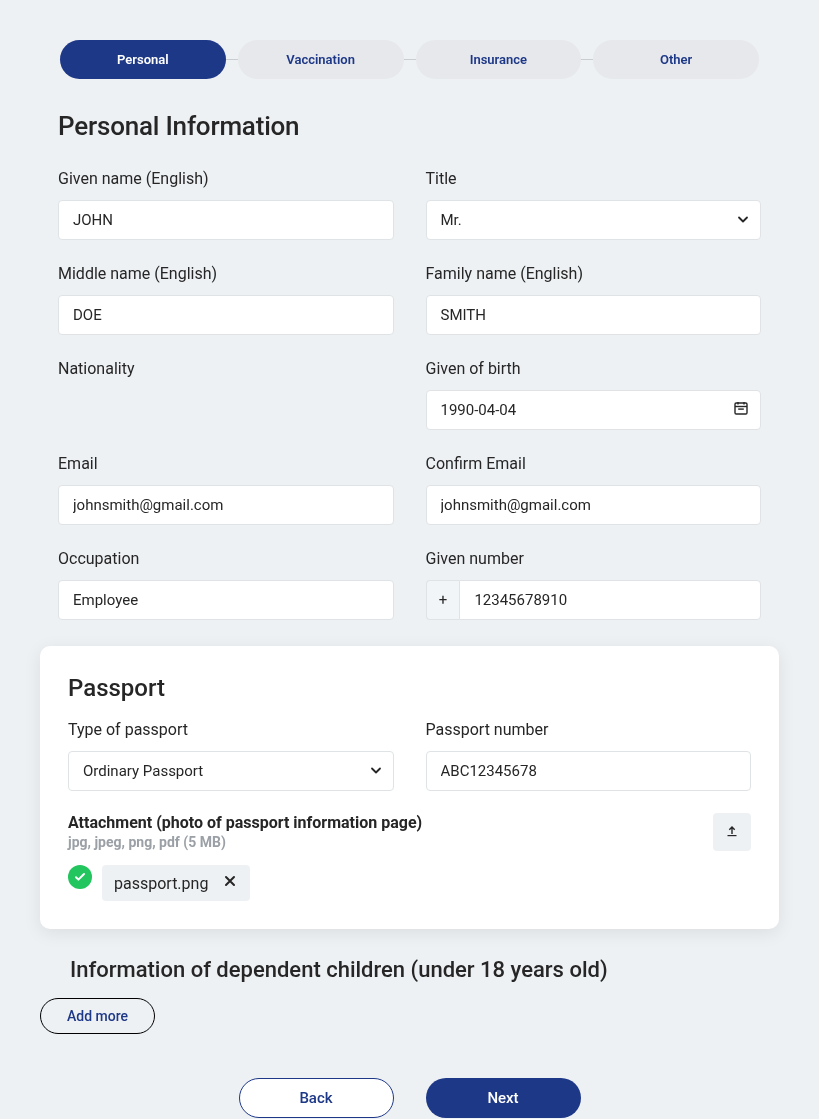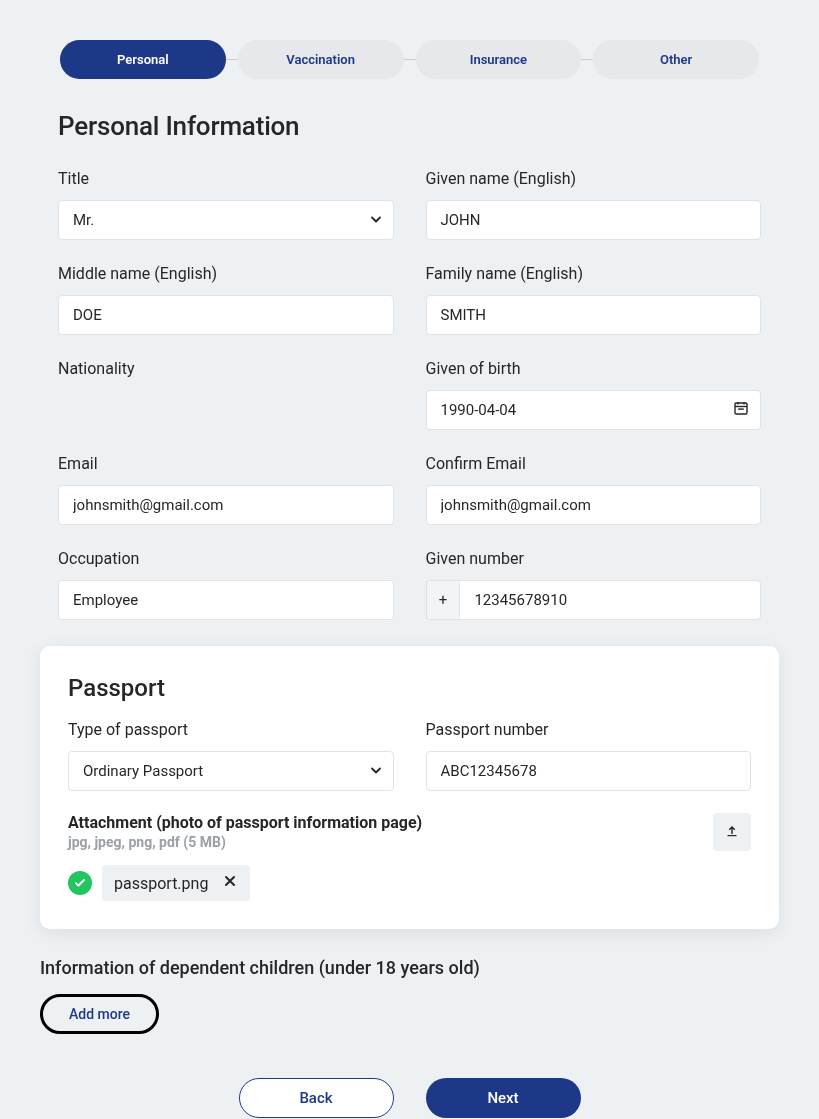--- a/index.html
+++ b/index.html
@@ -28,27 +28,27 @@
     
     .card { background: #fff; border-radius: 10px; padding: 28px; margin: 26px 0 28px 0; box-shadow: 0 4px 18px rgba(0,0,0,0.08); }
     .card h2 { font-size: 24px; font-weight: 500; margin-bottom: 18px; }
     .card-grid { display: grid; grid-template-columns: 1fr 1fr; column-gap: 32px; row-gap: 24px; }
     
     .attach-row { display: flex; align-items: flex-start; justify-content: space-between; margin-top: 22px; gap: 12px; font-weight: bold; }
     .attach-label { font-size: 16px; color: #262626; }
     .attach-hint { font-size: 14px; color: #9aa0a6; margin-top: 2px; }
     .upload-btn { width: 38px; height: 38px; background: #eef1f4; border: none; border-radius: 4px; display: flex; align-items: center; justify-content: center; cursor: pointer; }
     
-    .chip-row { margin-top: 14px; display: flex; align-items: center; gap: 10px; }
+    .chip-row { margin-top: 14px; display: flex; align-items: flex-start; gap: 10px; }
     .check-badge { width: 24px; height: 24px; border-radius: 50%; background: #22c55e; display: flex; align-items: center; justify-content: center; }
     .chip { background: #eef1f4; padding: 8px 12px; border-radius: 4px; display: flex; align-items: center; gap: 14px; font-size: 16px; }
     .chip .remove { cursor: pointer; display: flex; }
     
-    .dep-title { font-size: 18px; font-weight: 500; margin-bottom: 16px; }
-    .add-more { border: 3px solid #000000; color: #1e3888; background: transparent; padding: 9px 26px; border-radius: 20px; font-size: 14px; font-weight: 500; cursor: pointer; }
+    .dep-title { font-size: 22px; font-weight: 500; margin-bottom: 16px; margin-left: 30px; }
+    .add-more { border: 1px solid #000000; color: #1e3888; background: transparent; padding: 9px 26px; border-radius: 20px; font-size: 14px; font-weight: 500; cursor: pointer; }
     
     .nav-row { display: flex; justify-content: center; gap: 32px; margin-top: 44px; }
     .nav-btn { width: 155px; height: 40px; border-radius: 20px; font-size: 15px; font-weight: 500; cursor: pointer; }
     .nav-back { border: 1px solid #1e3888; background: #fff; color: #1e3888; }
     .nav-next { border: none; background: #1e3888; color: #fff; }
   </style>
 </head>
 <body>
 
 <div class="stepper">
@@ -59,37 +59,37 @@
   <div class="step">Insurance</div>
   <div class="connector"></div>
   <div class="step">Other</div>
 </div>
 
 <h1 class="section-title">Personal Information</h1>
 
 <div class="form-grid">
 
   <div class="field">
+    <label>Given name (English)</label>
+    <div class="control">
+      <input class="input" value="JOHN" style="">
+    </div>
+  </div>
+
+  <div class="field">
     <label>Title</label>
     <div class="control">
       <select class="select">
         <option>Mr.</option>
       </select>
       <span class="chevron">
         <svg width="12" height="12" viewBox="0 0 12 12">
             <path d="M2 4l4 4 4-4" stroke="#262626" stroke-width="1.8" fill="none" stroke-linecap="round" stroke-linejoin="round"></path>
           </svg>
       </span>
-    </div>
-  </div>
-
-  <div class="field">
-    <label>Given name (English)</label>
-    <div class="control">
-      <input class="input" value="JOHN" style="">
     </div>
   </div>
 
   <div class="field">
     <label>Middle name (English)</label>
     <div class="control">
       <input class="input" value="DOE" style="">
     </div>
   </div>
 

